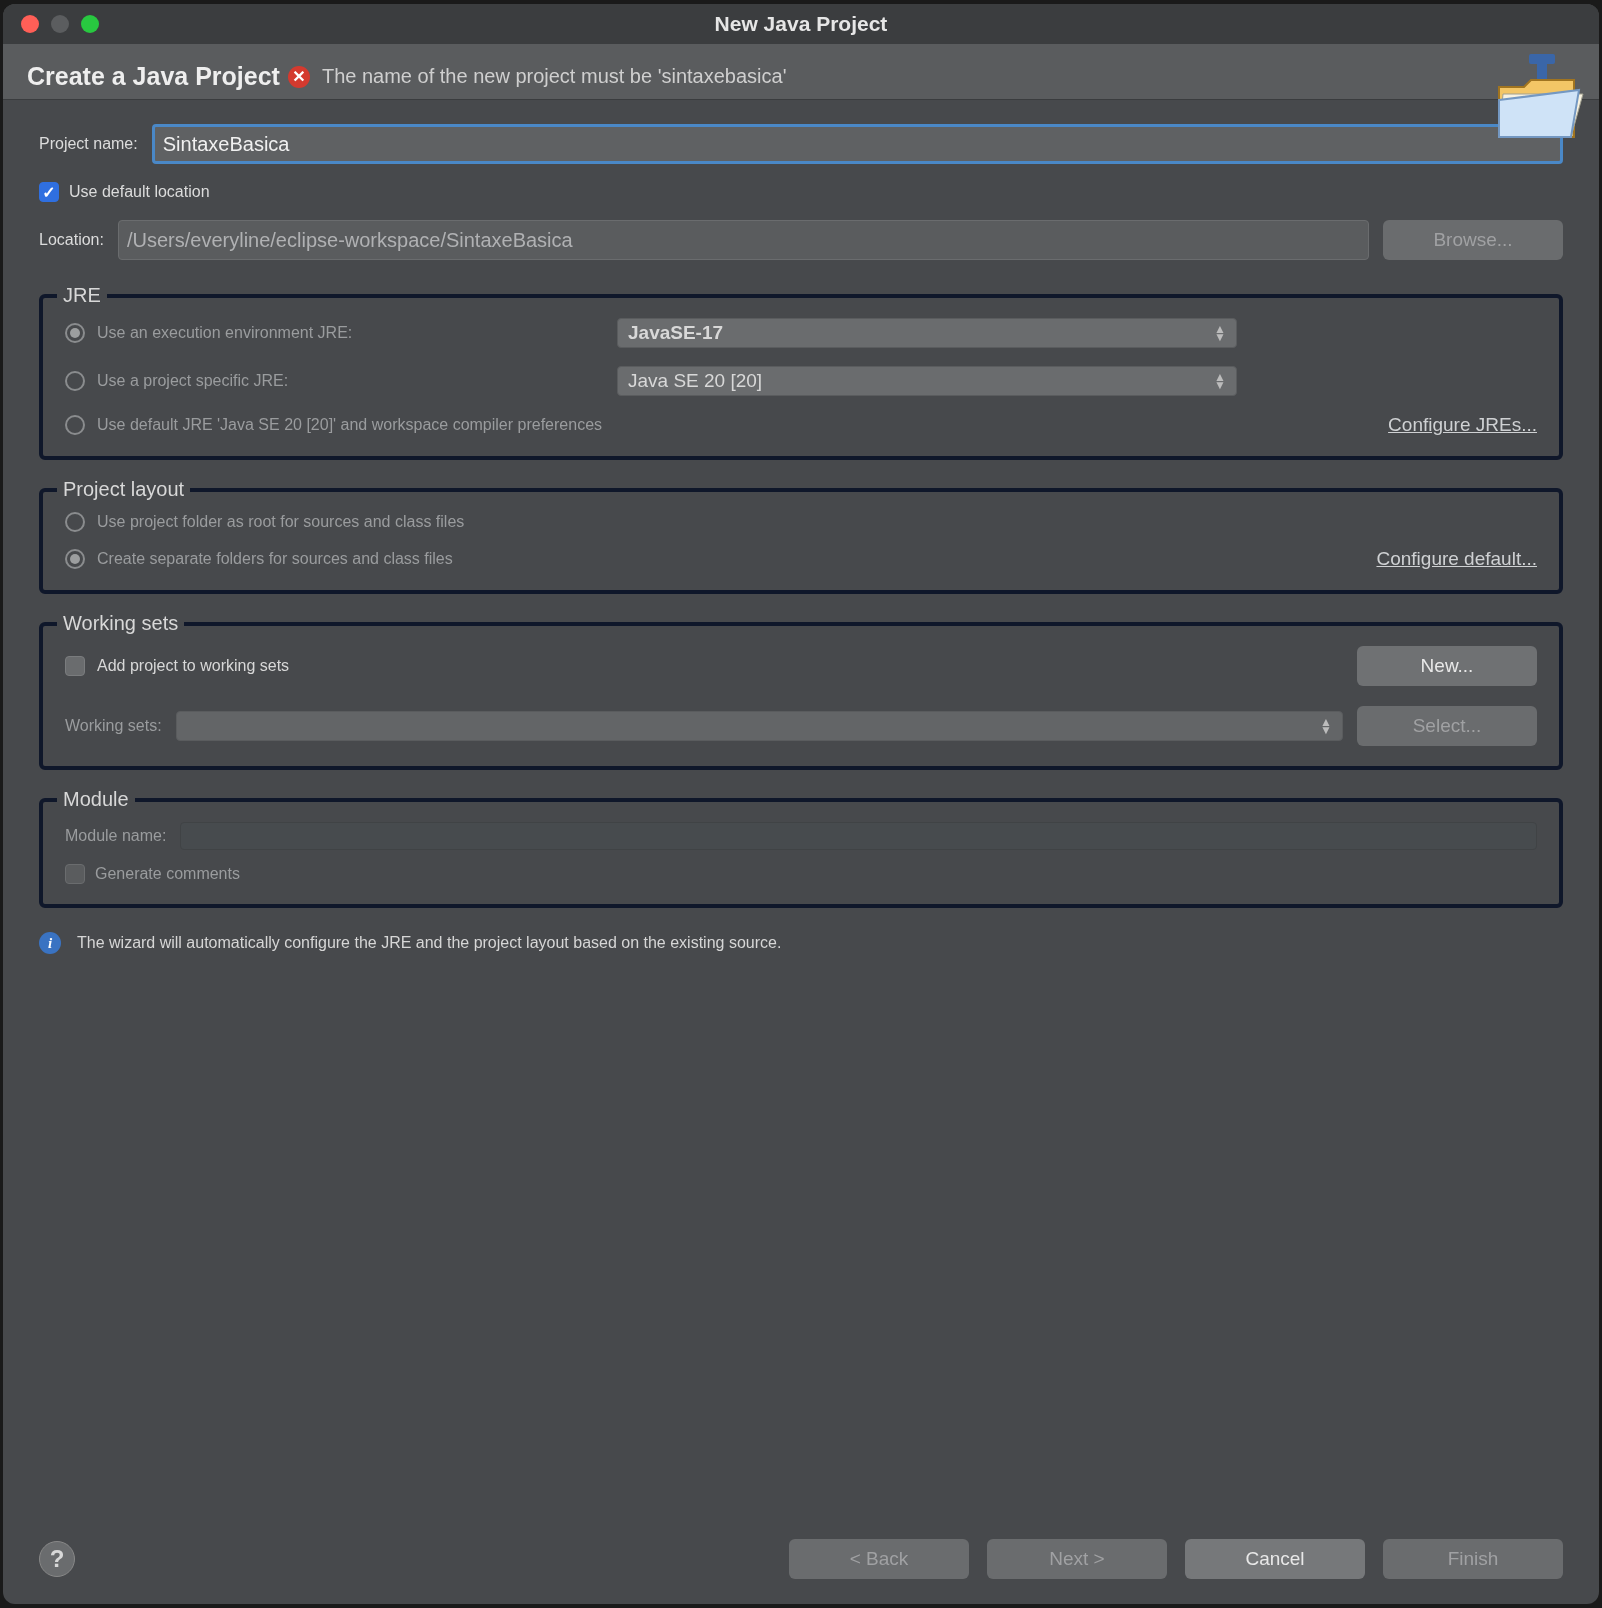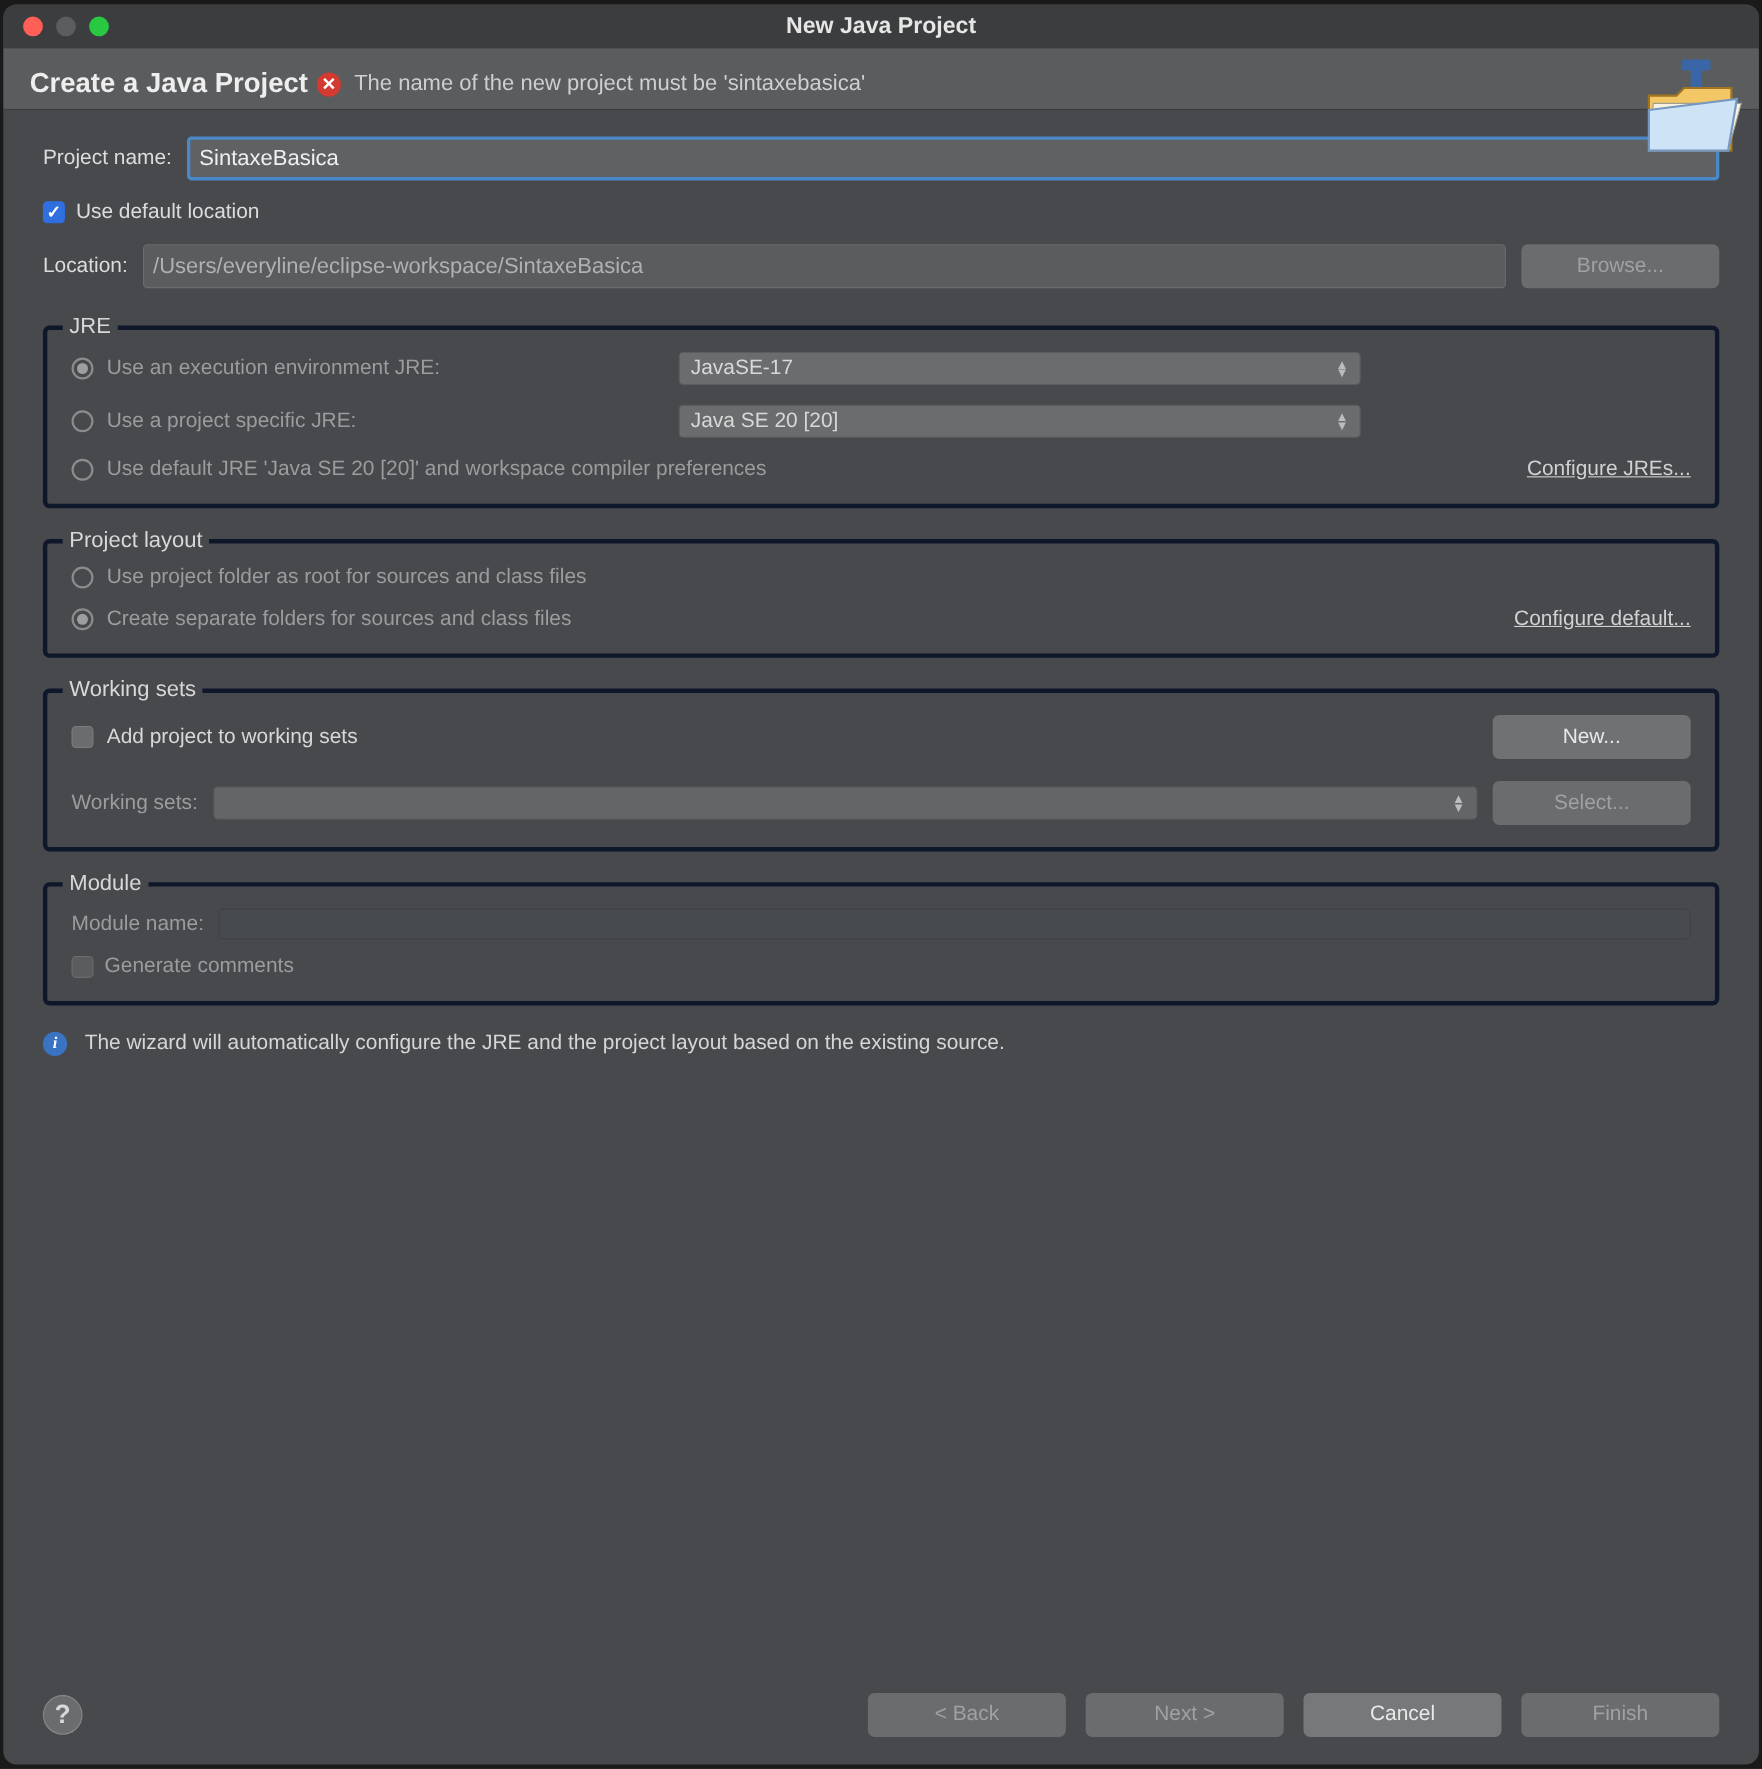--- a/index.html
+++ b/index.html
@@ -103,21 +103,21 @@
   }
   .row {
     display: flex;
     align-items: center;
     gap: 14px;
     margin-bottom: 18px;
   }
   .label {
     color: #dcdcdc;
     white-space: nowrap;
-    font-size: 19px;
+    font-size: 16px;
   }
   .disabled-text { color: #9a9c9e; }
   .text-input {
     flex: 1;
     background: #5f6163;
     border: 3px solid #4a88c7;
     border-radius: 4px;
     height: 40px;
     color: #f0f0f0;
     font-size: 20px;
@@ -330,21 +330,21 @@
 
     <div style="height:6px;"></div>
     <div class="groupbox">
       <span class="group-title">JRE</span>
 
       <div class="jre-row-flex">
         <div class="jre-label-col">
           <span class="radio selected"></span>
           <span class="label disabled-text">Use an execution environment JRE:</span>
         </div>
-        <div class="select" style="flex:1;">
+        <div class="select" style="flex:1;font-weight:bold;">
           <span>JavaSE-17</span>
           <span class="caret">▲<br>▼</span>
         </div>
       </div>
 
       <div class="jre-row-flex">
         <div class="jre-label-col">
           <span class="radio"></span>
           <span class="label disabled-text">Use a project specific JRE:</span>
         </div>

